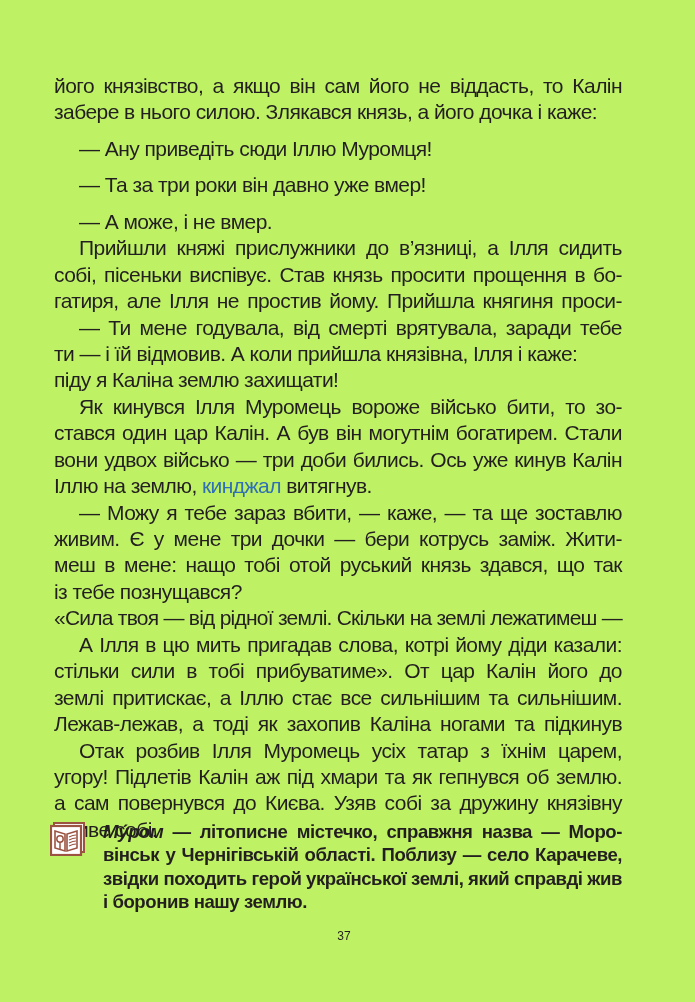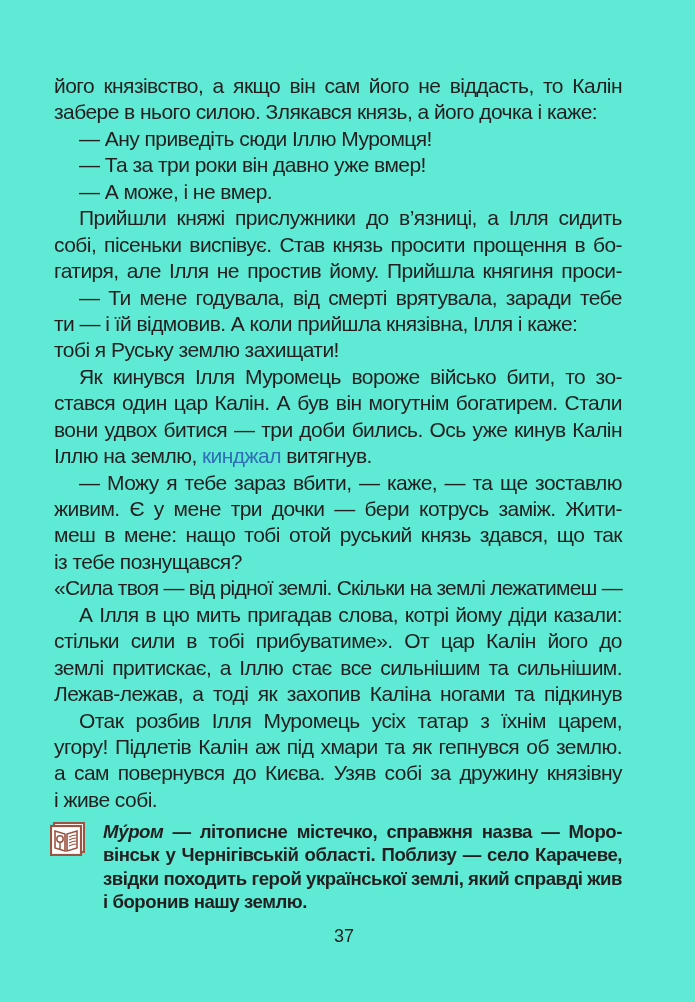--- a/index.html
+++ b/index.html
@@ -14,21 +14,21 @@
       overflow: hidden;
       font-family: "Liberation Sans", "DejaVu Sans", sans-serif;
       color: #231f20;
     }
     .page {
       position: absolute;
       left: 0;
       top: 0;
       width: 695px;
       height: 1002px;
-      background: #5eead4;
+      background: #bef264;
     }
     .body-text {
       position: absolute;
       left: 54px;
       top: 73px;
       width: 568px;
     }
     .line {
       display: block;
       height: 26.45px;
@@ -40,20 +40,21 @@
     }
     .line.justify {
       text-align: justify;
       text-align-last: justify;
     }
     .line.indent {
       padding-left: 25px;
     }
     .line.dialog {
       padding-left: 25px;
+      margin-top: 10px;
     }
     .kw {
       color: #2f6fb5;
       margin-top: 40px;
     }
     .note {
       position: absolute;
       left: 50px;
       top: 820px;
       width: 572px;
@@ -86,44 +87,44 @@
     }
     .note-term {
       font-style: italic;
     }
     .page-number {
       position: absolute;
       left: 0;
       width: 688px;
       top: 925px;
       text-align: center;
-      font-size: 18px;
+      font-size: 12px;
       line-height: 22px;
     }
   </style>
 </head>
 <body>
 
 <div class="page">
 
   <div class="body-text">
     <span class="line justify">його князівство, а якщо він сам його не віддасть, то Калін</span>
     <span class="line">забере в нього силою. Злякався князь, а його дочка і каже:</span>
     <span class="line dialog">— Ану приведіть сюди Іллю Муромця!</span>
     <span class="line dialog">— Та за три роки він давно уже вмер!</span>
     <span class="line dialog">— А може, і не вмер.</span>
     <span class="line indent justify">Прийшли княжі прислужники до в’язниці, а Ілля сидить</span>
     <span class="line justify">собі, пісеньки виспівує. Став князь просити прощення в бо-</span>
     <span class="line justify">гатиря, але Ілля не простив йому. Прийшла княгиня проси-</span>
     <span class="line indent justify">— Ти мене годувала, від смерті врятувала, заради тебе</span>
     <span class="line">ти — і їй відмовив. А коли прийшла князівна, Ілля і каже:</span>
-    <span class="line">тобі я Руську землю захищати!</span>
+    <span class="line">піду я Каліна землю захищати!</span>
     <span class="line indent justify">Як кинувся Ілля Муромець вороже військо бити, то зо-</span>
     <span class="line justify">стався один цар Калін. А був він могутнім богатирем. Стали</span>
-    <span class="line justify">вони удвох битися — три доби бились. Ось уже кинув Калін</span>
+    <span class="line justify">вони удвох військо — три доби бились. Ось уже кинув Калін</span>
     <span class="line"><span>Іллю на землю, </span><span class="kw">кинджал</span><span> витягнув.</span></span>
     <span class="line indent justify">— Можу я тебе зараз вбити, — каже, — та ще зоставлю</span>
     <span class="line justify">живим. Є у мене три дочки — бери котрусь заміж. Жити-</span>
     <span class="line justify">меш в мене: нащо тобі отой руський князь здався, що так</span>
     <span class="line">із тебе познущався?</span>
     <span class="line justify" style="letter-spacing: -0.756038px;">«Сила твоя — від рідної землі. Скільки на землі лежатимеш —</span>
     <span class="line indent justify">А Ілля в цю мить пригадав слова, котрі йому діди казали:</span>
     <span class="line justify">стільки сили в тобі прибуватиме». От цар Калін його до</span>
     <span class="line justify">землі притискає, а Іллю стає все сильнішим та сильнішим.</span>
     <span class="line justify">Лежав-лежав, а тоді як захопив Каліна ногами та підкинув</span>

